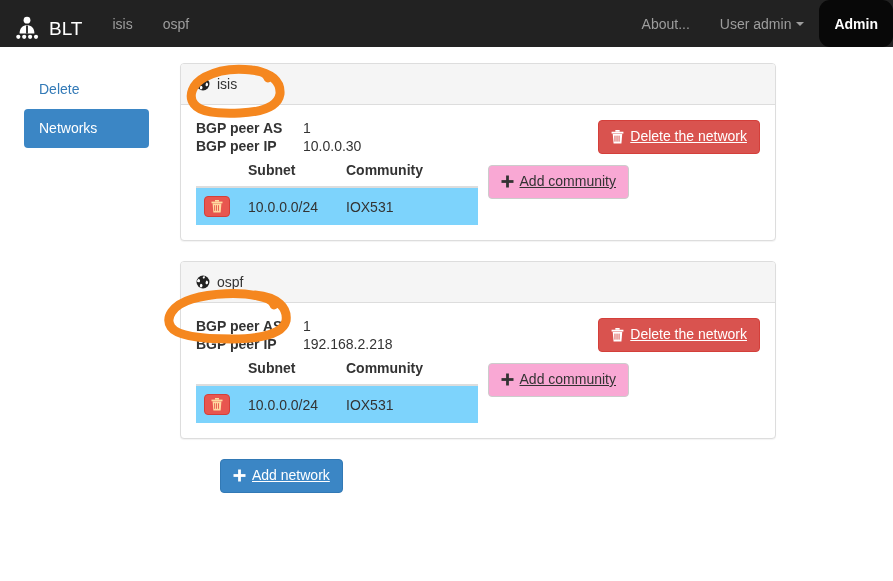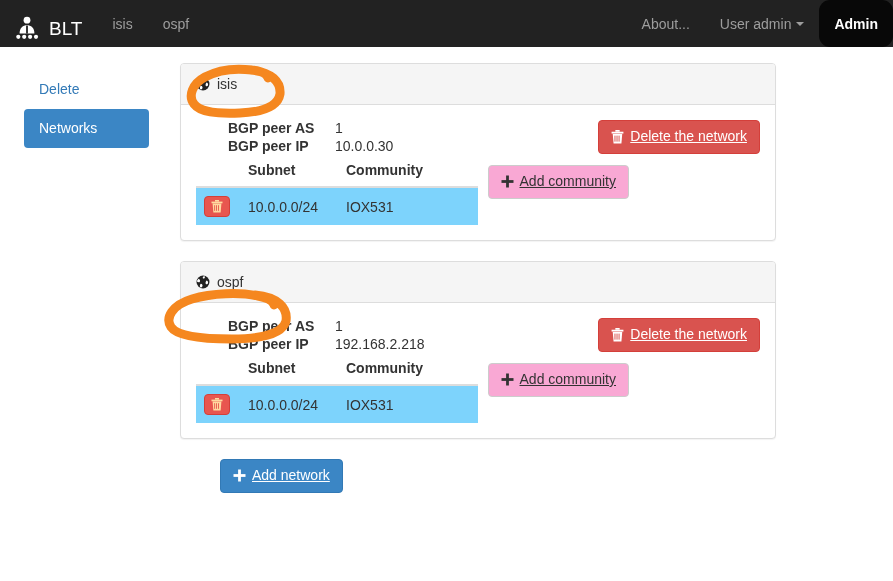--- a/index.html
+++ b/index.html
@@ -56,21 +56,21 @@
   }
   .panel-heading {
     background:#f5f5f5; border-bottom:1px solid #dddddd;
     border-top-left-radius:3px; border-top-right-radius:3px;
     padding:10px 15px; font-size:14px; color:#333;
     display:flex; align-items:center; gap:7px; min-height:41px;
   }
   .globe-icon { width:14px; height:14px; display:block; flex:0 0 auto; }
   .panel-body { padding:15px; position:relative; }
 
-  .info-grid { display:grid; grid-template-columns: 107px auto; row-gap:2px; font-size:14px;margin-left:32px; }
+  .info-grid { display:grid; grid-template-columns: 107px auto; row-gap:2px; font-size:14px; }
   .info-label { font-weight:bold; color:#333; }
   .info-value { color:#333; }
 
   .tbl { width:282px; border-collapse:collapse; }
   .tbl th {
     font-size:14px; font-weight:bold; color:#333; text-align:left;
     padding:8px; border-bottom:2px solid #dddddd;
   }
   .tbl th.c-act { width:44px; }
   .tbl th.c-sub { width:98px; }

